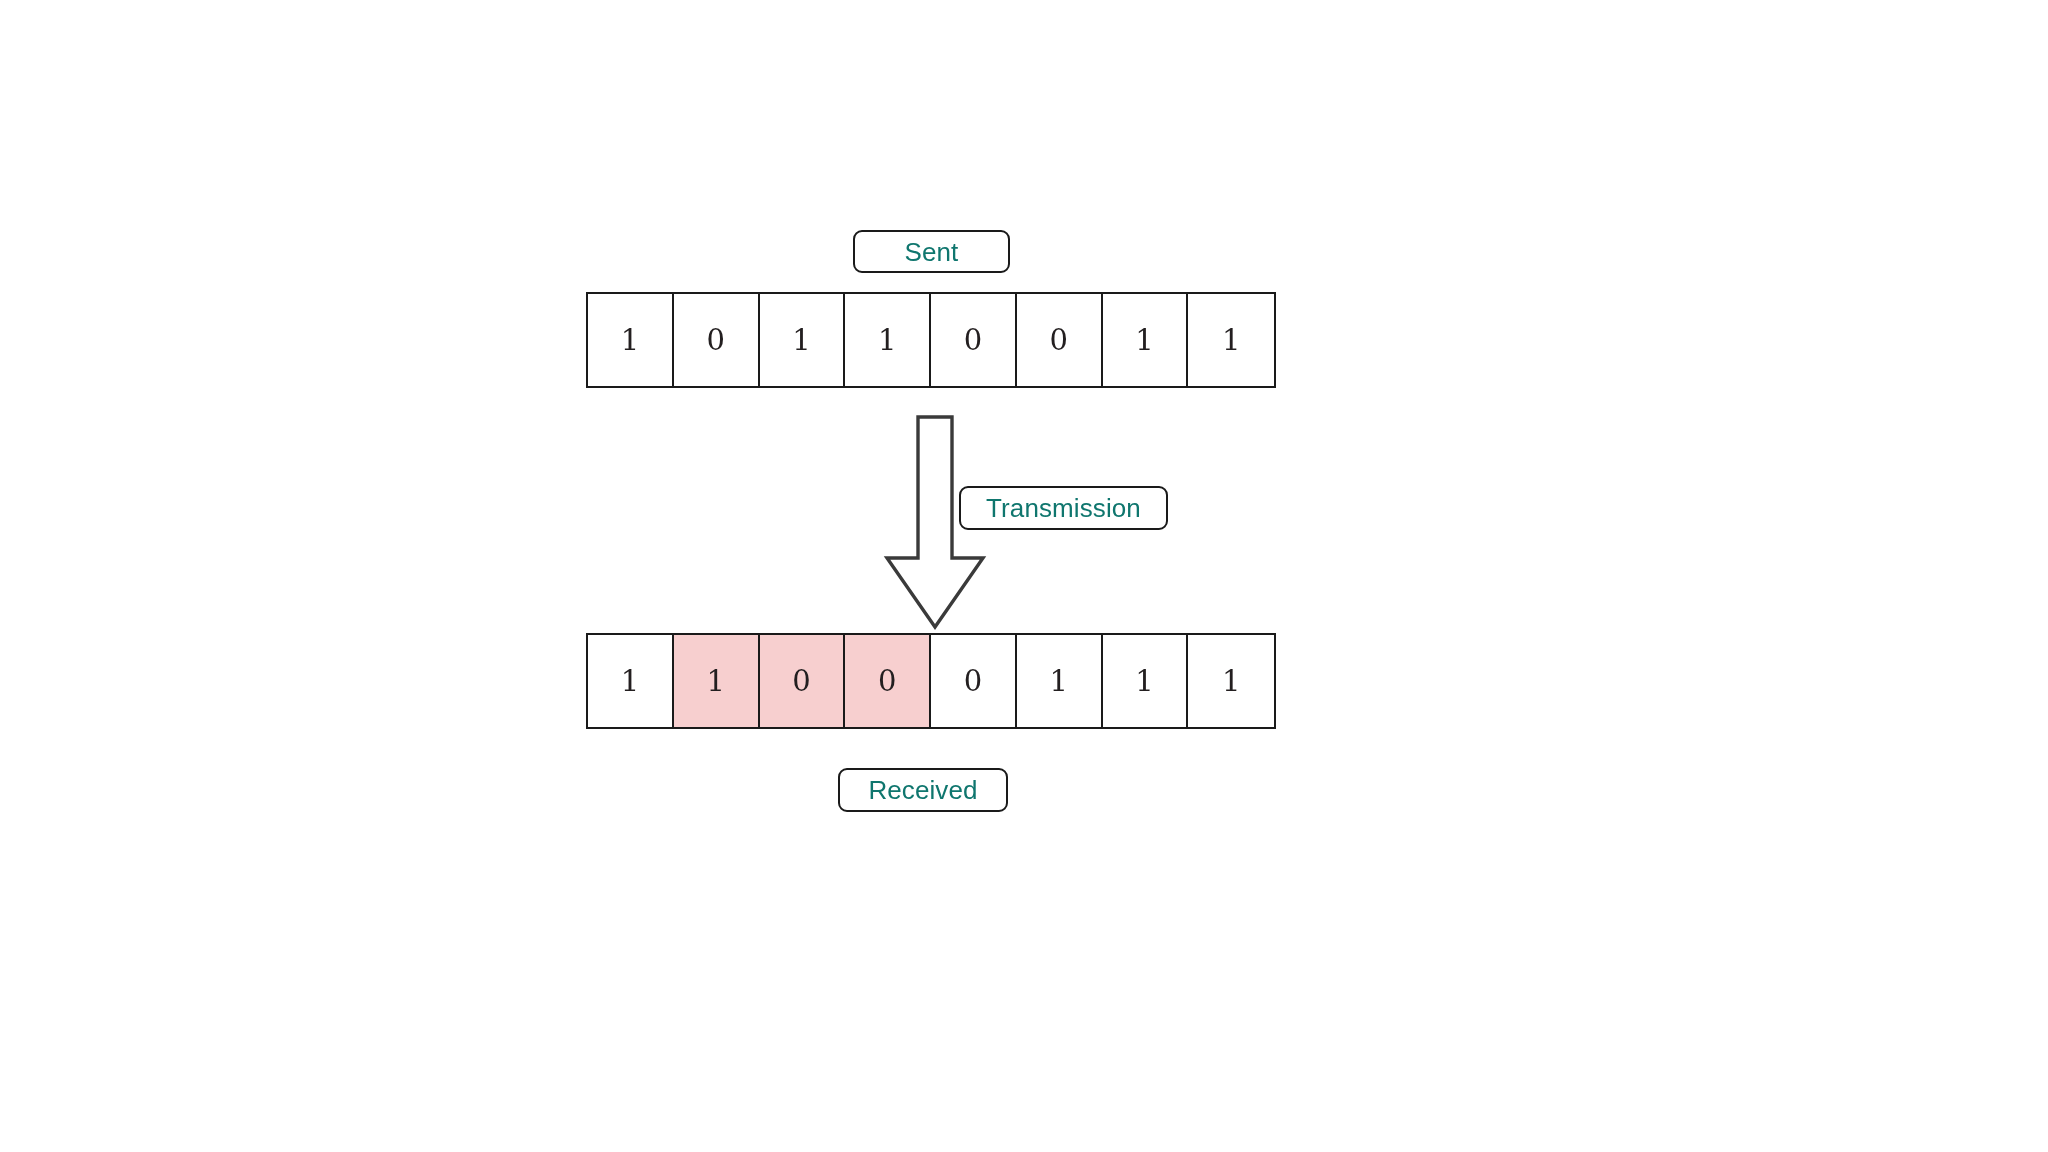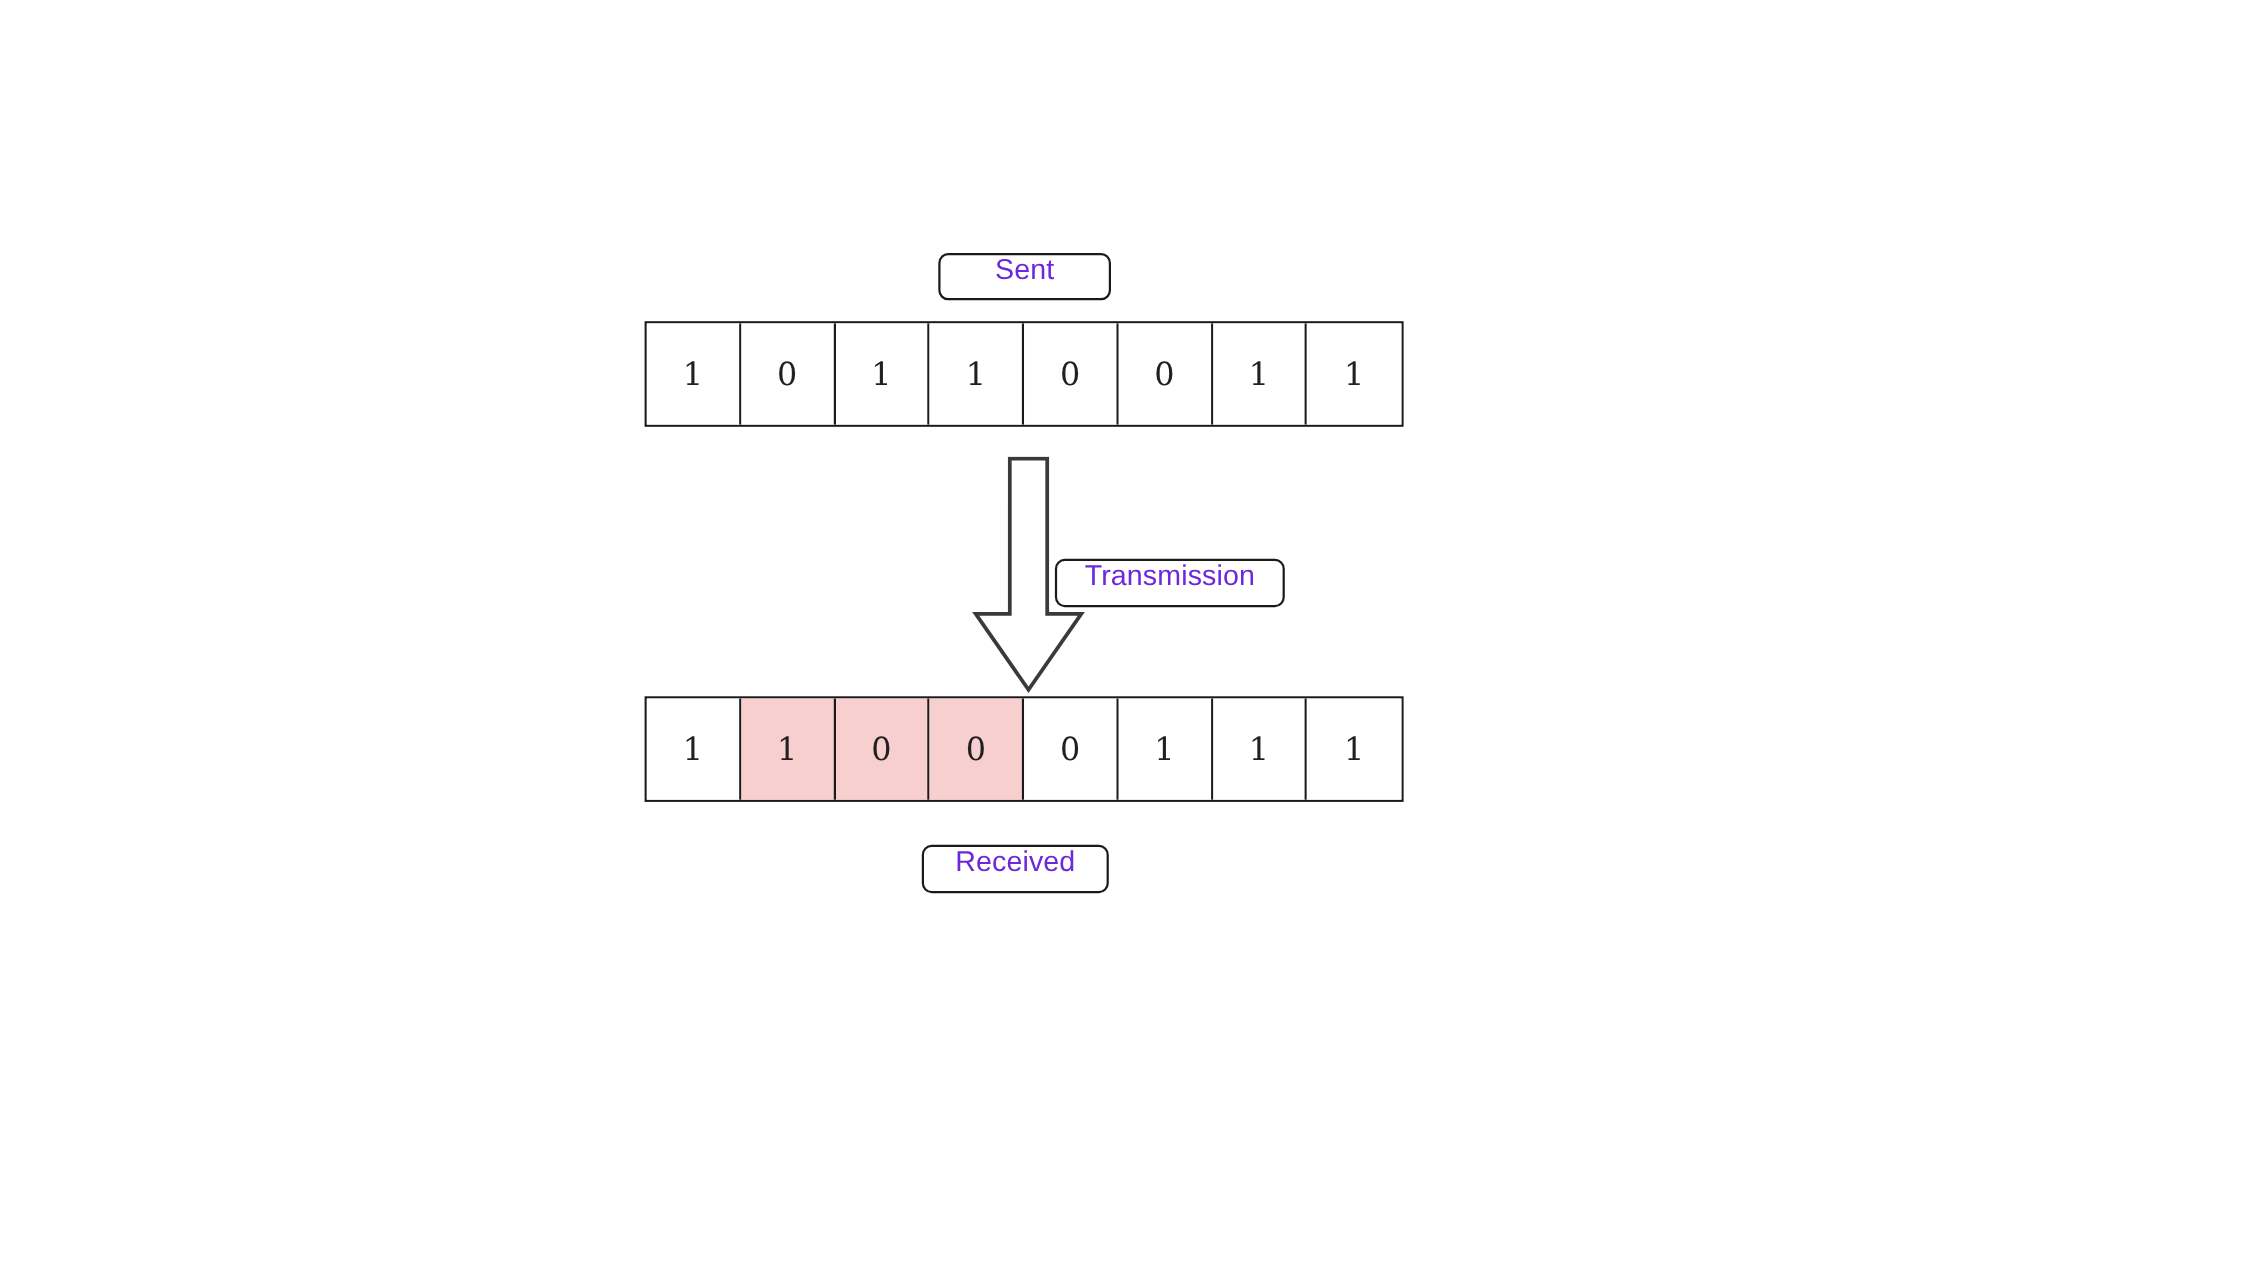--- a/index.html
+++ b/index.html
@@ -23,39 +23,40 @@
     height: 1152px;
   }
 
   
   .pill {
     position: absolute;
     box-sizing: border-box;
     border: 2.4px solid #1a1a1a;
     border-radius: 9px;
     background: #ffffff;
-    color: #6d28d9;
+    color: #0f766e;
     display: flex;
+    align-items: center;
     justify-content: center;
     font-size: 26px;
     line-height: 1;
     letter-spacing: 0.1px;
     white-space: nowrap;
   }
 
   #pill-sent {
     left: 853px;
     top: 230px;
     width: 157px;
     height: 43px;
   }
 
   #pill-transmission {
     left: 959px;
-    top: 508px;
+    top: 486px;
     width: 209px;
     height: 44px;
   }
 
   #pill-received {
     left: 838px;
     top: 768px;
     width: 170px;
     height: 44px;
   }

